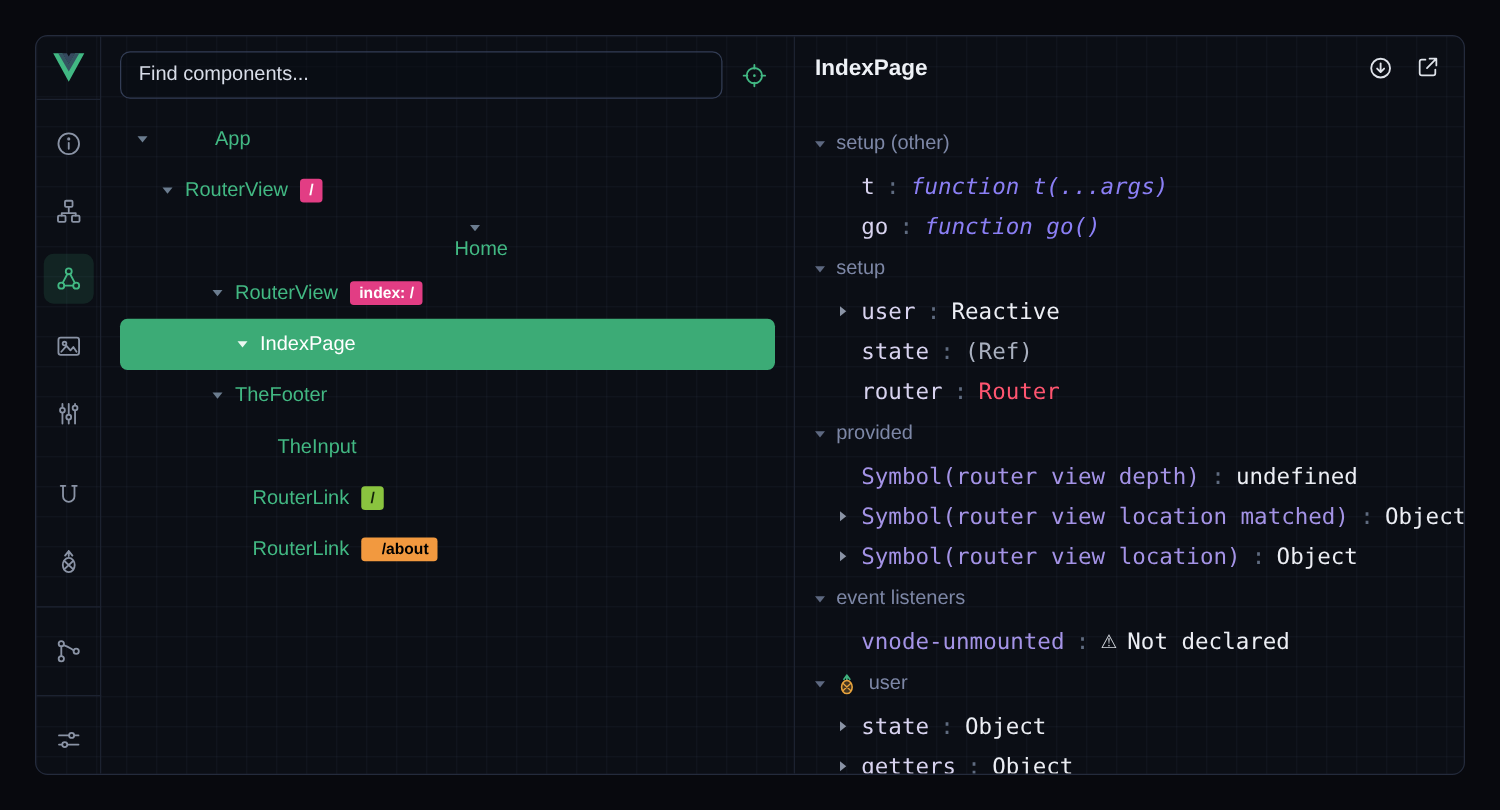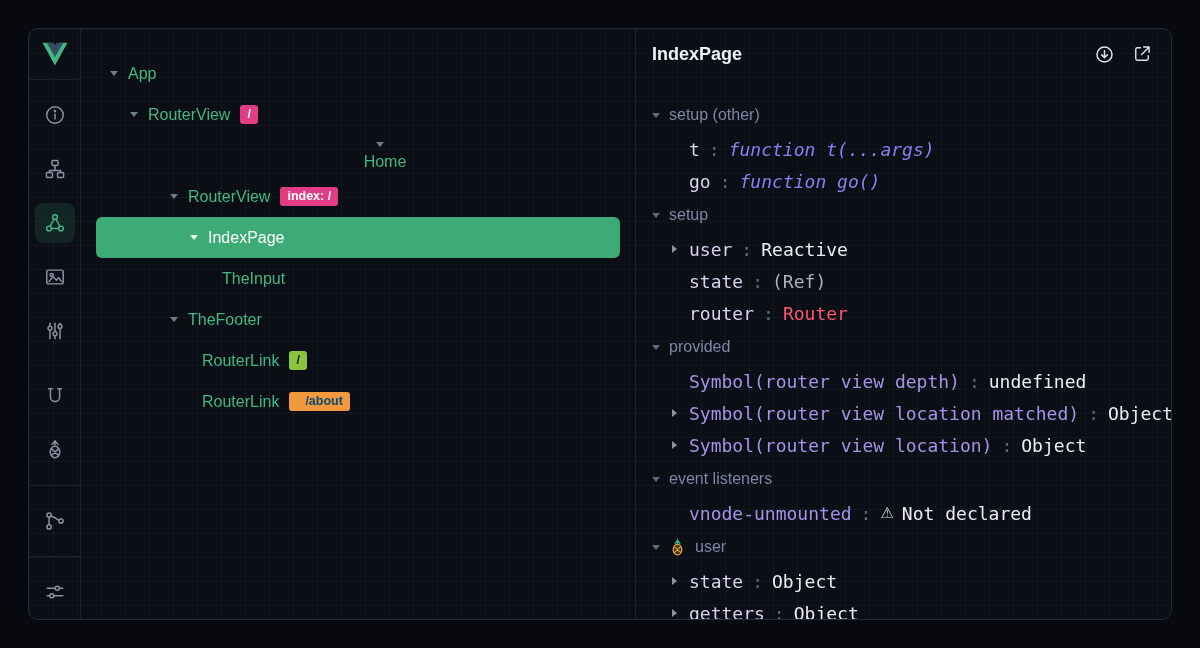--- a/index.html
+++ b/index.html
@@ -55,21 +55,21 @@
     border-top:5.5px solid #6b7c8f; }
   .tree-caret.spacer { width:12px; flex:0 0 12px; }
   .tree-caret.spacer::before { display:none; }
   .tree-row.selected .tree-caret::before { border-top-color:rgba(255,255,255,0.9); }
   .tree-label { font-size:16px; color:var(--accent-green); }
   .tree-row.selected .tree-label { color:#ffffff; }
   .tree-badge { margin-left:10px; font-size:12.5px; font-weight:600; line-height:1;
                 padding:3px 7px 4px; border-radius:3px; }
   .tree-badge.pink   { background:var(--badge-pink);   color:#ffffff; }
   .tree-badge.green  { background:var(--badge-green);  color:#14220a; }
-  .tree-badge.orange { background:var(--badge-orange); color:#0c4a6e;padding-left:16px; }
+  .tree-badge.orange { background:var(--badge-orange); color:#000000;padding-left:16px; }
 
   
   .inspector { flex:1; overflow:hidden; display:flex; flex-direction:column; }
   .insp-title-bar { height:50px; flex:0 0 50px; display:flex; align-items:center;
                     justify-content:space-between; padding:0 18px 0 16px; }
   .insp-title { font-size:18px; font-weight:600; color:#eef1f6; }
   .insp-actions { display:flex; align-items:center; gap:16px; }
   .insp-actions .act { width:22px; height:22px; display:flex; align-items:center;
                        justify-content:center; cursor:pointer; }
   .insp-actions svg { stroke:#dfe3ea; fill:none; stroke-width:1.7; stroke-linecap:round; stroke-linejoin:round; }
@@ -184,22 +184,35 @@
           <line x1="3.5" y1="8" x2="20.5" y2="8"></line>
             <circle cx="14.5" cy="8" r="2.2" fill="#0b0e15"></circle>
           <line x1="3.5" y1="16" x2="20.5" y2="16"></line>
             <circle cx="8.5" cy="16" r="2.2" fill="#0b0e15"></circle>
         </svg>
       </div>
     </div>
   </aside>
 
   <section class="tree-panel">
+    <div class="search-row">
+      <input class="search-input" type="text" placeholder="Find components..." style="">
+      <div class="target-btn">
+        <svg width="21" height="21" viewBox="0 0 24 24">
+          <circle cx="12" cy="12" r="7"></circle>
+          <circle cx="12" cy="12" r="1.2" fill="#42b883" stroke="none"></circle>
+          <line x1="12" y1="2.2" x2="12" y2="5.6"></line>
+            <line x1="12" y1="18.4" x2="12" y2="21.8"></line>
+          <line x1="2.2" y1="12" x2="5.6" y2="12"></line>
+            <line x1="18.4" y1="12" x2="21.8" y2="12"></line>
+        </svg>
+      </div>
+    </div>
     <div class="tree">
-        <div class="tree-row" style="padding-left: 14px;">
+        <div class="tree-row" style="padding-left: 14px; gap: 44px;">
     <span class="tree-caret"></span>
     <span class="tree-label">App</span>
 
   </div>
         <div class="tree-row" style="padding-left: 34px;">
     <span class="tree-caret"></span>
     <span class="tree-label">RouterView</span>
     <span class="tree-badge pink">/</span>
   </div>
         <div class="tree-row" style="padding-left: 54px; flex-direction: column;">
@@ -208,30 +221,30 @@
 
   </div>
         <div class="tree-row" style="padding-left: 74px;">
     <span class="tree-caret"></span>
     <span class="tree-label">RouterView</span>
     <span class="tree-badge pink">index: /</span>
   </div>
         <div class="tree-row selected" style="padding-left: 94px;">
     <span class="tree-caret"></span>
     <span class="tree-label">IndexPage</span>
+
+  </div>
+        <div class="tree-row" style="padding-left: 74px;">
+    <span class="tree-caret"></span>
+    <span class="tree-label">TheFooter</span>
 
   </div>
         <div class="tree-row" style="padding-left: 114px;">
     <span class="tree-caret spacer"></span>
     <span class="tree-label">TheInput</span>
-
-  </div>
-        <div class="tree-row" style="padding-left: 74px;">
-    <span class="tree-caret"></span>
-    <span class="tree-label">TheFooter</span>
 
   </div>
         <div class="tree-row" style="padding-left: 94px;">
     <span class="tree-caret spacer"></span>
     <span class="tree-label">RouterLink</span>
     <span class="tree-badge green">/</span>
   </div>
         <div class="tree-row" style="padding-left: 94px;">
     <span class="tree-caret spacer"></span>
     <span class="tree-label">RouterLink</span>

